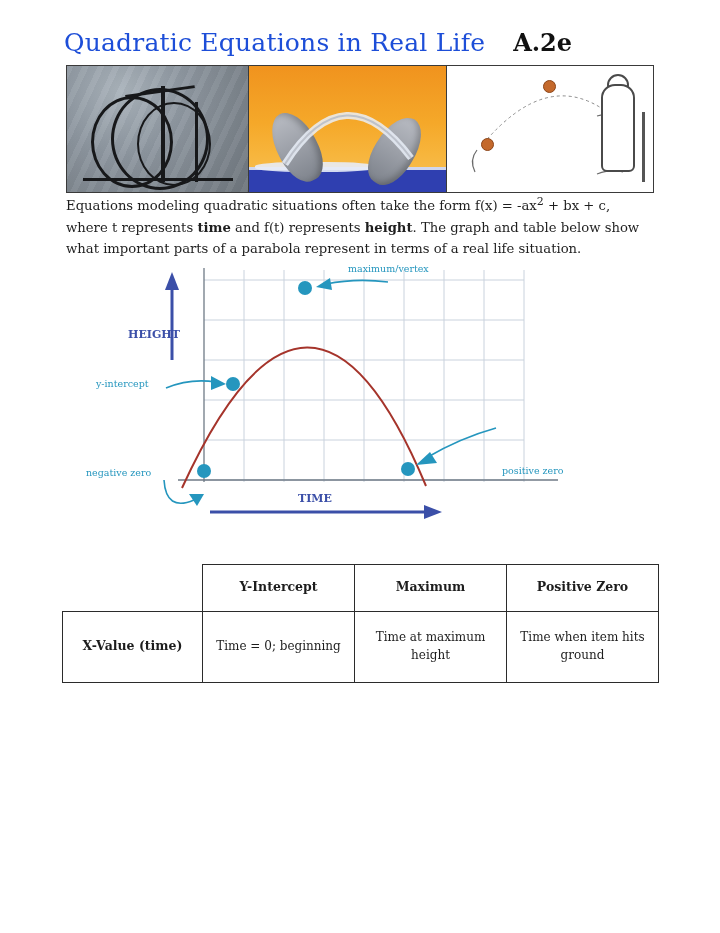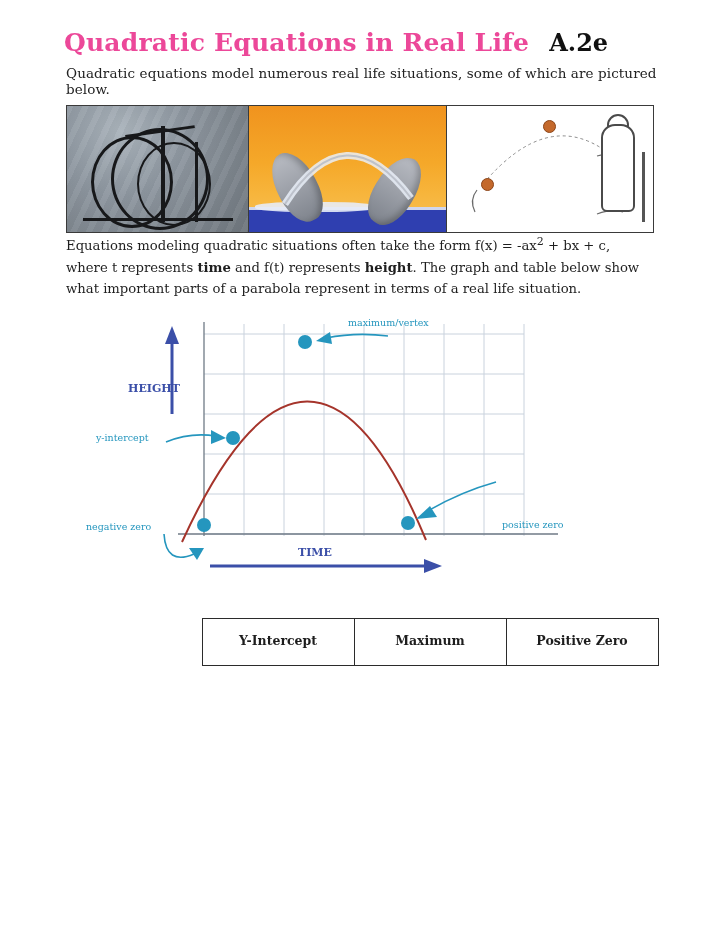--- a/index.html
+++ b/index.html
@@ -33,32 +33,32 @@
 
   
   .title-row {
     display: flex;
     align-items: baseline;
     justify-content: flex-start;
     padding-left: 6px;
   }
   .doc-title {
     font-family: "DejaVu Serif", serif;
-    font-weight: bold;
+    font-weight: normal;
     font-size: 25px;
     letter-spacing: 0.2px;
-    color: #ec4899;
+    color: #1d4ed8;
     white-space: nowrap;
     text-align: right;
   }
   .doc-code {
     font-family: "DejaVu Serif", serif;
     font-weight: bold;
     font-size: 24px;
-    margin-left: 20px;
+    margin-left: 28px;
     color: #111;
   }
 
   .subtitle {
     margin-top: 8px;
     padding-left: 8px;
     font-size: 13.5px;
     font-family: "DejaVu Serif", serif;
     color: #222;
     letter-spacing: 0.1px;
@@ -179,21 +179,21 @@
     line-height: 1.62;
     color: #1f1f1f;
   }
   .body-text b { font-weight: bold; }
 
   
   .graph-wrap {
     position: relative;
     width: 604px;
     height: 300px;
-    margin-top: 14px;
+    margin-top: 0;
   }
   .graph-svg { position: absolute; left: 0; top: 0; }
 
   
   .table-wrap {
     margin-top: 4px;
     margin-left: 4px;
     width: 596px;
   }
   table.keytable {
@@ -228,21 +228,20 @@
 <body>
 
 <div class="page">
   <div class="sheet">
 
     <div class="title-row">
       <div class="doc-title">Quadratic Equations in Real Life</div>
       <div class="doc-code">A.2e</div>
     </div>
 
-    <div class="subtitle">Quadratic equations model numerous real life situations, some of which are pictured below.</div>
 
     <div class="img-strip">
       <div class="img-cell cell-coaster">
         <div class="coaster-sky"></div>
         <div class="loop l1"></div>
         <div class="loop l2"></div>
         <div class="loop l3"></div>
         <div class="track pole"></div>
         <div class="track pole2"></div>
         <div class="track railbar"></div>
@@ -353,18 +352,24 @@
           <col style="width:152px">
           <col style="width:152px">
         </colgroup>
         <tbody>
             <tr class="header">
           <th class="col-blank"></th>
           <th>Y-Intercept</th>
           <th>Maximum</th>
           <th>Positive Zero</th>
         </tr>
+        <tr class="body-row">
+          <td class="rowhead">X-Value (time)</td>
+          <td>Time = 0; beginning</td>
+          <td>Time at maximum height</td>
+          <td>Time when item hits ground</td>
+        </tr>
       </tbody>
         </table>
     </div>
 
   </div>
 </div>
 
 </body></html>

